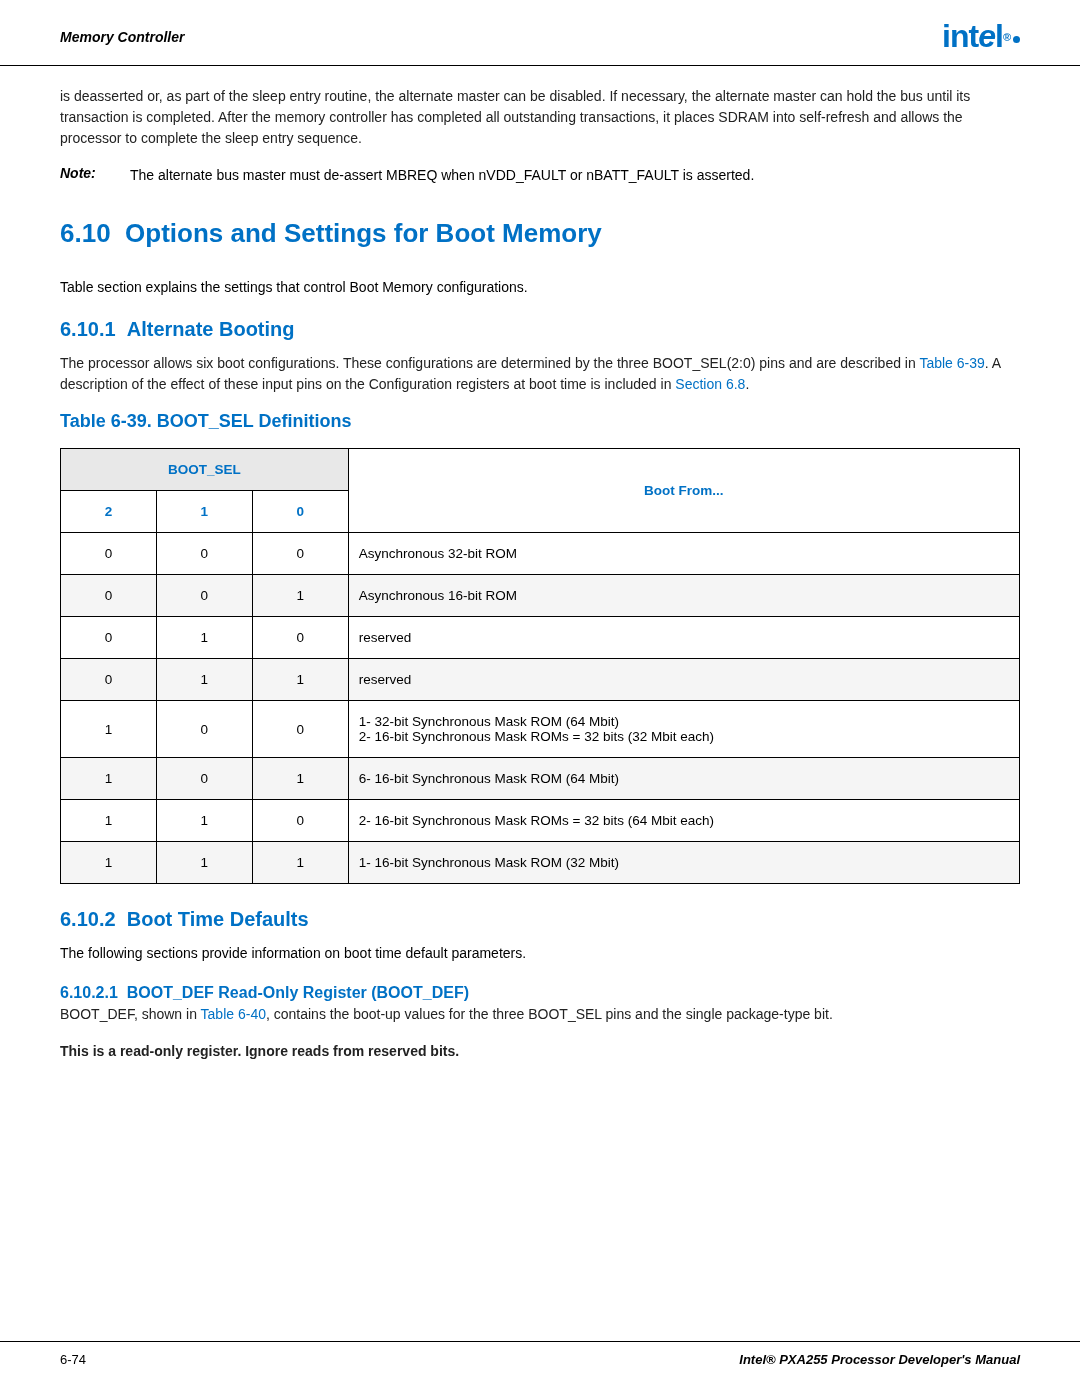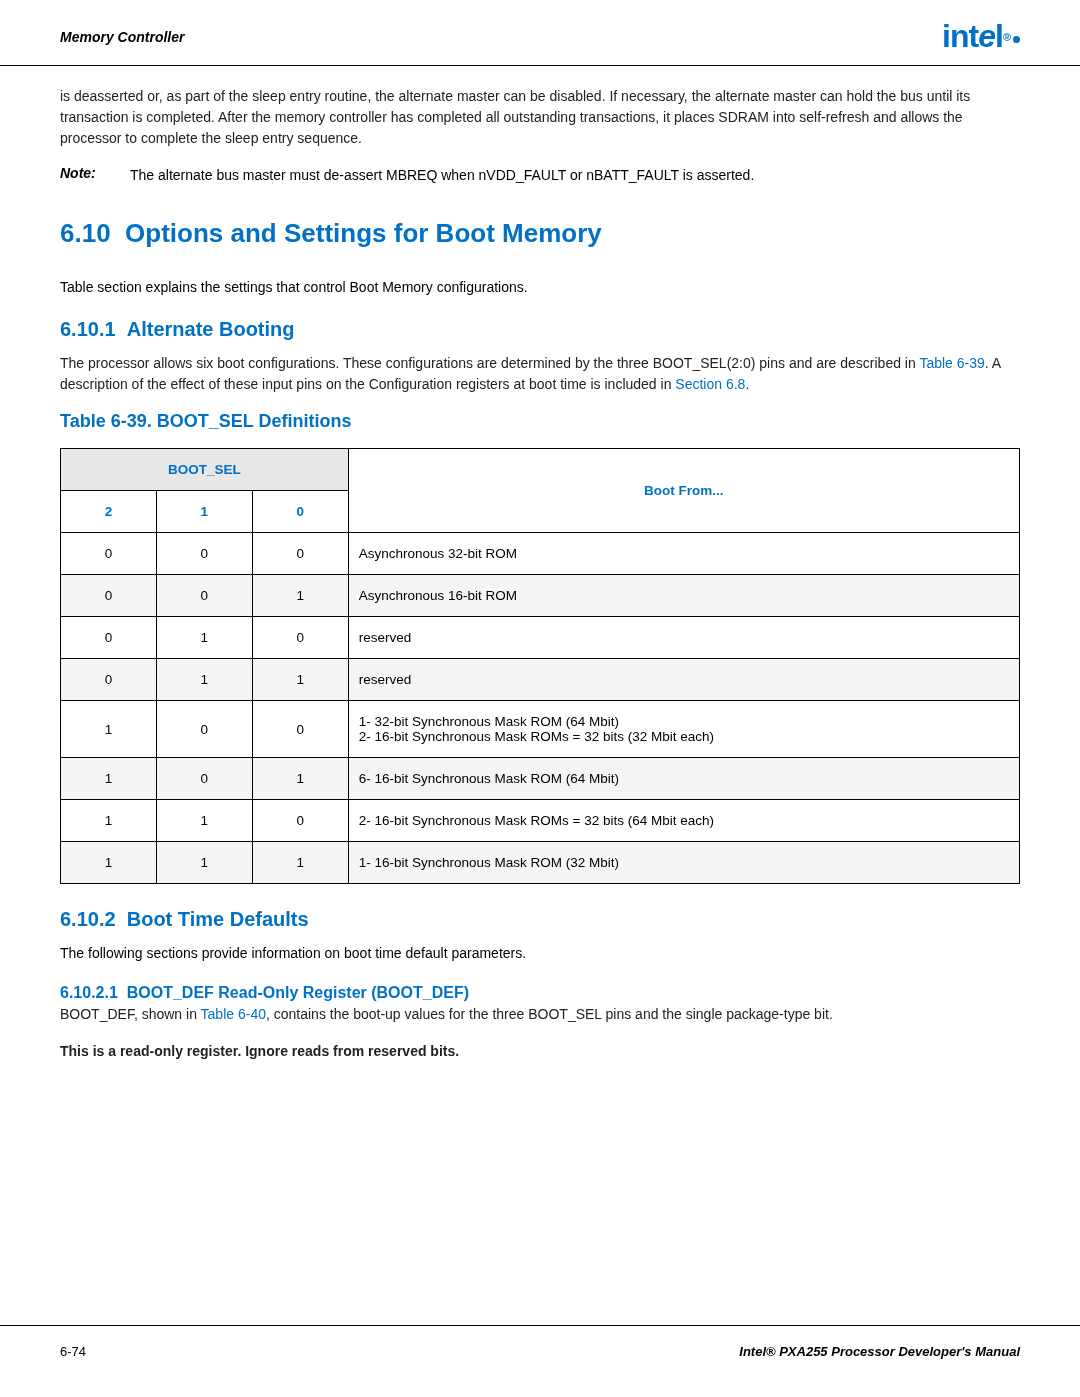--- a/index.html
+++ b/index.html
@@ -154,21 +154,21 @@
     .link-blue {
       color: #0071c5;
       text-decoration: none;
     }
 
     
     .footer {
       display: flex;
       justify-content: space-between;
       align-items: center;
-      padding: 18px 60px;
+      padding: 10px 60px;
       border-top: 1px solid #000;
       position: absolute;
       bottom: 20px;
       left: 0;
       right: 0;
     }
 
     .footer-left {
       font-size: 13px;
     }

